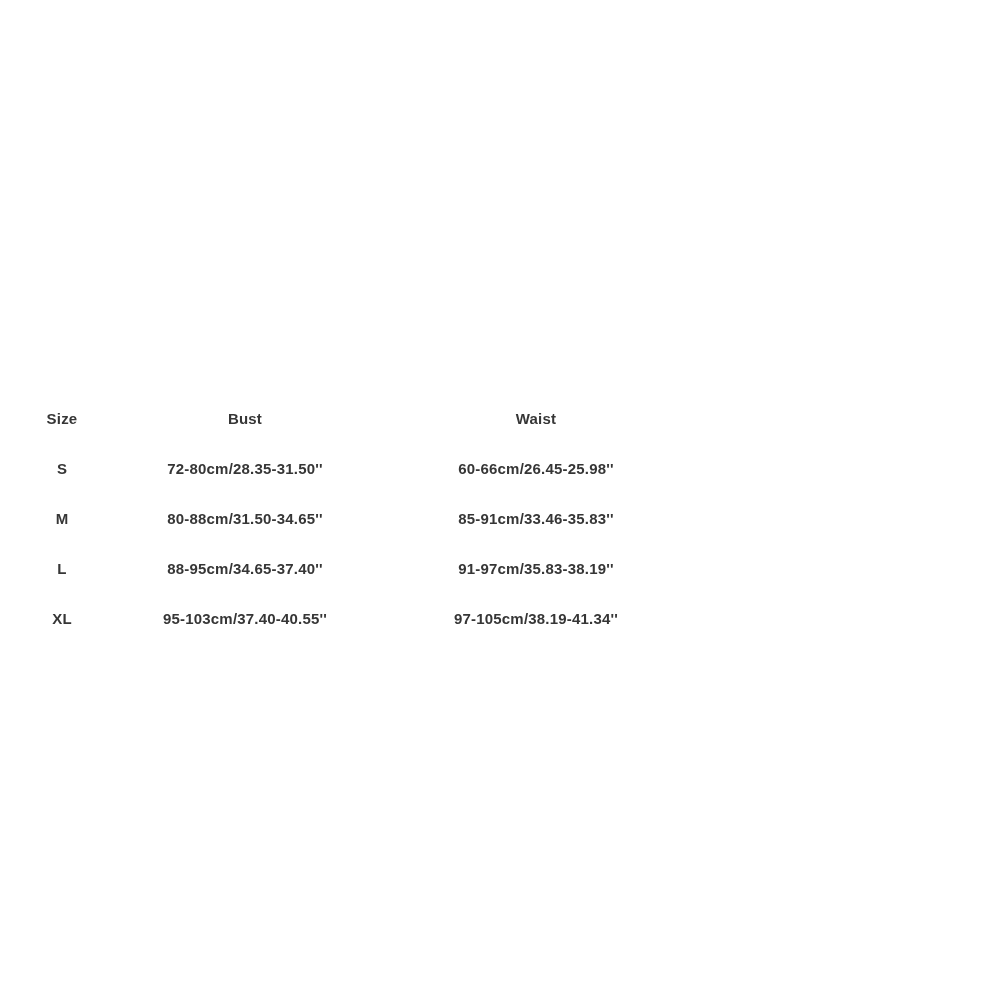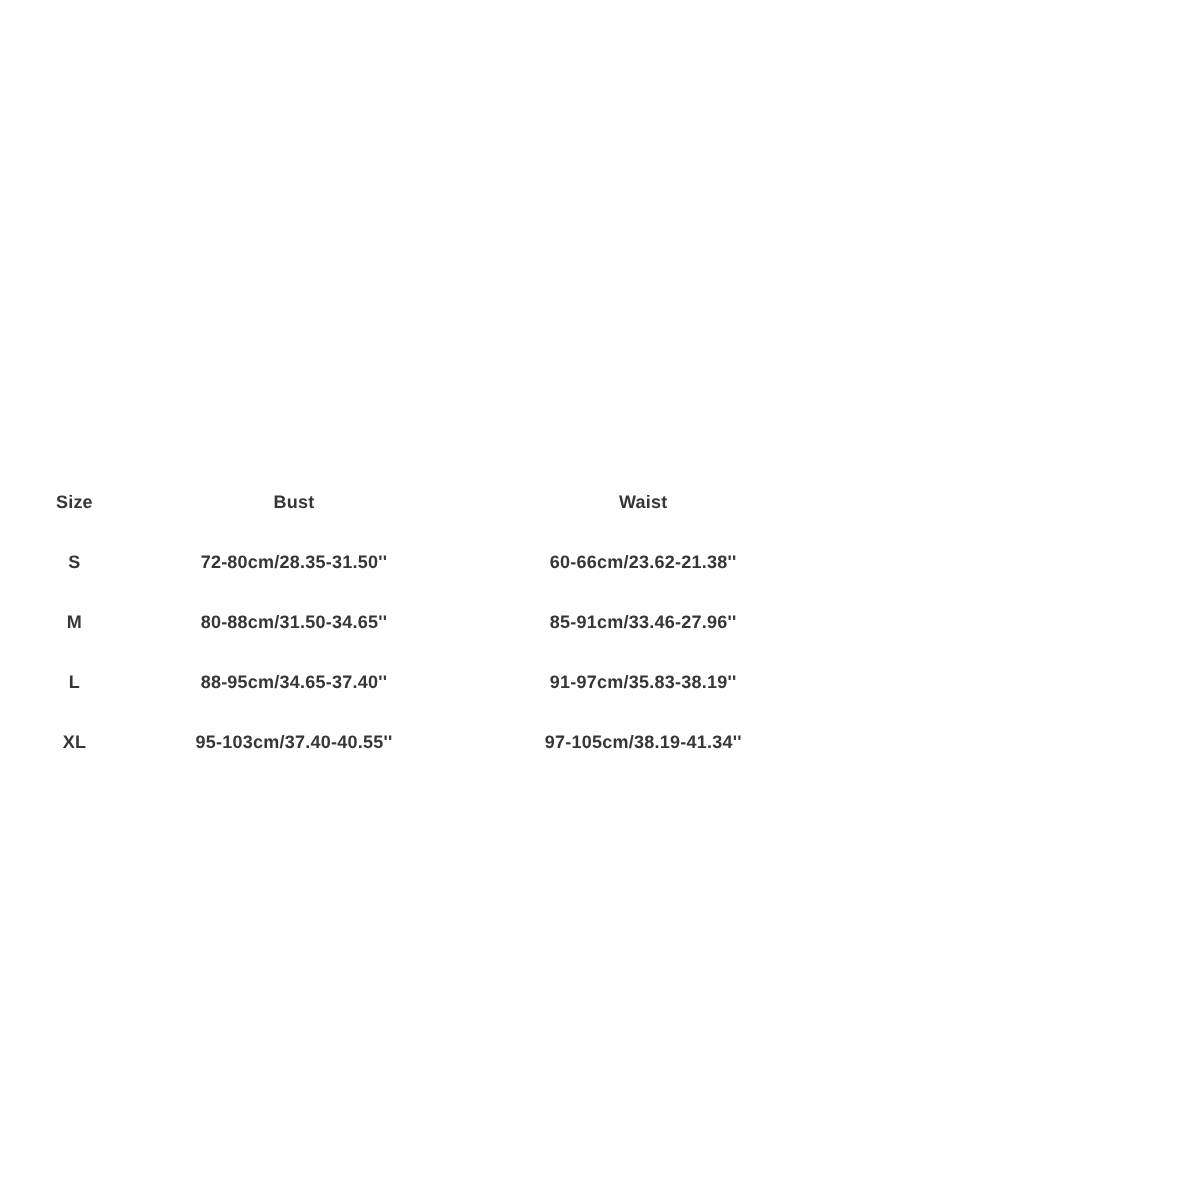--- a/index.html
+++ b/index.html
@@ -42,27 +42,27 @@
 
   <div class="chart-row">
     <div class="chart-cell">Size</div>
     <div class="chart-cell">Bust</div>
     <div class="chart-cell">Waist</div>
   </div>
 
   <div class="chart-row">
     <div class="chart-cell">S</div>
     <div class="chart-cell">72-80cm/28.35-31.50''</div>
-    <div class="chart-cell">60-66cm/23.62-21.38''</div>
+    <div class="chart-cell">60-66cm/26.45-25.98''</div>
   </div>
 
   <div class="chart-row">
     <div class="chart-cell">M</div>
     <div class="chart-cell">80-88cm/31.50-34.65''</div>
-    <div class="chart-cell">85-91cm/33.46-27.96''</div>
+    <div class="chart-cell">85-91cm/33.46-35.83''</div>
   </div>
 
   <div class="chart-row">
     <div class="chart-cell">L</div>
     <div class="chart-cell">88-95cm/34.65-37.40''</div>
     <div class="chart-cell">91-97cm/35.83-38.19''</div>
   </div>
 
   <div class="chart-row">
     <div class="chart-cell">XL</div>

